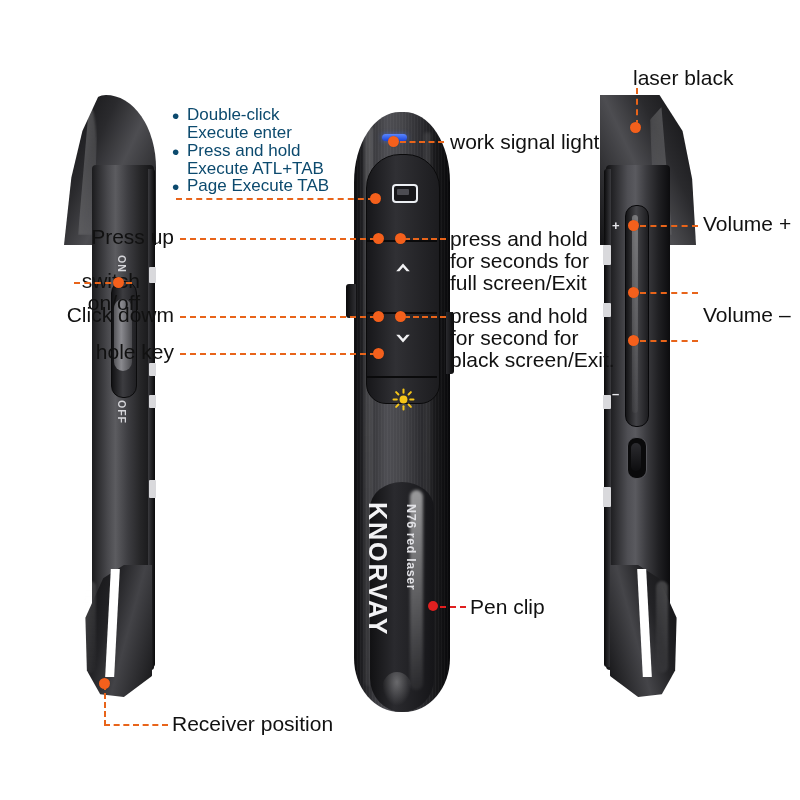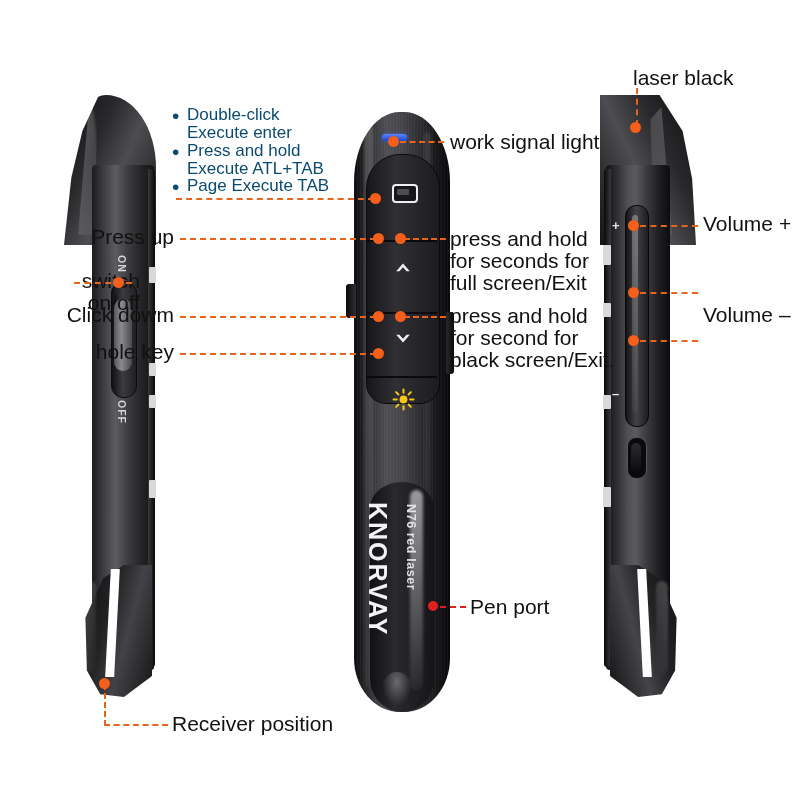--- a/index.html
+++ b/index.html
@@ -364,21 +364,21 @@
   <div class="label r" style="left:172px;top:713px;">Receiver position</div>
   <div class="label r" style="left:450px;top:228px;">press and hold
 for seconds for
 full screen/Exit</div>
   <div class="label r" style="left:450px;top:305px;">press and hold
 for second for
 black screen/Exit.</div>
   <div class="label r" style="left:633px;top:67px;">laser black</div>
   <div class="label r" style="left:703px;top:213px;">Volume +</div>
   <div class="label r" style="left:703px;top:292px;margin-top:12px;">Volume –</div>
-  <div class="label r" style="left:470px;top:596px;">Pen port</div>
+  <div class="label r" style="left:470px;top:596px;">Pen clip</div>
 
   <div class="lead" style="left:176px;top:198px;width:198px;"></div>
   <div class="dot" style="left:370px;top:193px;"></div>
 
   <div class="lead" style="left:138px;top:282px;width:-0px;"></div>
   <div class="lead" style="left:136px;top:282px;width:-0px;"></div>
   <div class="lead" style="left:137px;top:282px;width:-0px;"></div>
   <div class="lead" style="left:137px;top:282px;width:-0px;"></div>
   <div class="lead" style="left:137px;top:282px;width:-0px;"></div>
   <div class="lead" style="left:137px;top:282px;width:-0px;"></div>

